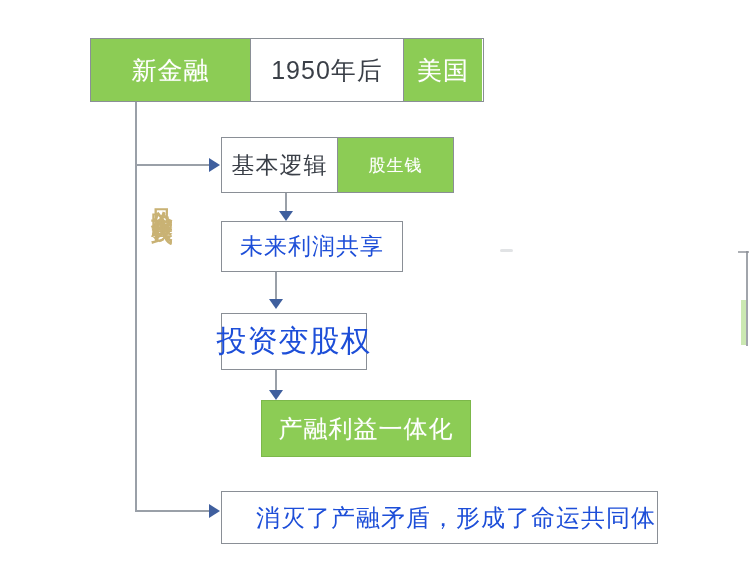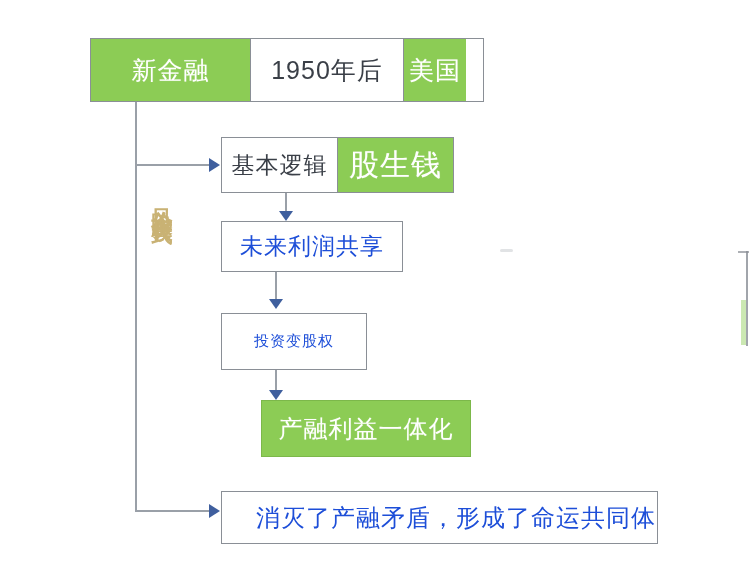--- a/index.html
+++ b/index.html
@@ -130,55 +130,55 @@
 
 <div id="canvas">
 
   <div class="split-row" style="left:90px; top:38px; width:394px; height:64px;">
     <div class="cell green" style="width:159px; font-size:25px;">
       <span>新金融</span>
     </div>
     <div class="cell divider-l divider-r" style="width:154px; font-size:25px;">
       <span>1950年后</span>
     </div>
-    <div class="cell green" style="width:62px; font-size:25px;">
+    <div class="cell green" style="width:78px; font-size:25px;">
       <span>美国</span>
     </div>
   </div>
 
   <div class="vline" style="left:135px; top:102px; height:409px;"></div>
 
   <div class="hline" style="left:135px; top:164px; width:80px;"></div>
   <div class="arrow-right" style="left:209px; top:158px;"></div>
 
   <div class="hline" style="left:135px; top:510px; width:80px;"></div>
   <div class="arrow-right" style="left:209px; top:504px;"></div>
 
   <div class="vlabel" style="left:148px; top:192px; font-size:21px;">风险投资模式</div>
 
   <div class="split-row" style="left:221px; top:137px; width:233px; height:56px;">
     <div class="cell" style="width:131px; font-size:23px;">
       <span>基本逻辑</span>
     </div>
-    <div class="cell green divider-l" style="width:132px; font-size:30px;">
+    <div class="cell green divider-l" style="width:132px; font-size:17px;">
       <span>股生钱</span>
     </div>
   </div>
 
   <div class="vline" style="left:285px; top:193px; height:21px;"></div>
   <div class="arrow-down" style="left:279px; top:211px;"></div>
 
   <div class="node" style="left:221px; top:221px; width:182px; height:51px; font-size:23px;">
     <span>未来利润共享</span>
   </div>
 
   <div class="vline" style="left:275px; top:272px; height:30px;"></div>
   <div class="arrow-down" style="left:269px; top:299px;"></div>
 
-  <div class="node" style="left:221px; top:313px; width:146px; height:57px; font-size:15px;">
+  <div class="node" style="left:221px; top:313px; width:146px; height:57px; font-size:30px;">
     <span>投资变股权</span>
   </div>
 
   <div class="vline" style="left:275px; top:370px; height:22px;"></div>
   <div class="arrow-down" style="left:269px; top:390px;"></div>
 
   <div class="node green" style="left:221px; top:400px; width:210px; height:57px; font-size:24px;">
     <span>产融利益一体化</span>
   </div>
 

